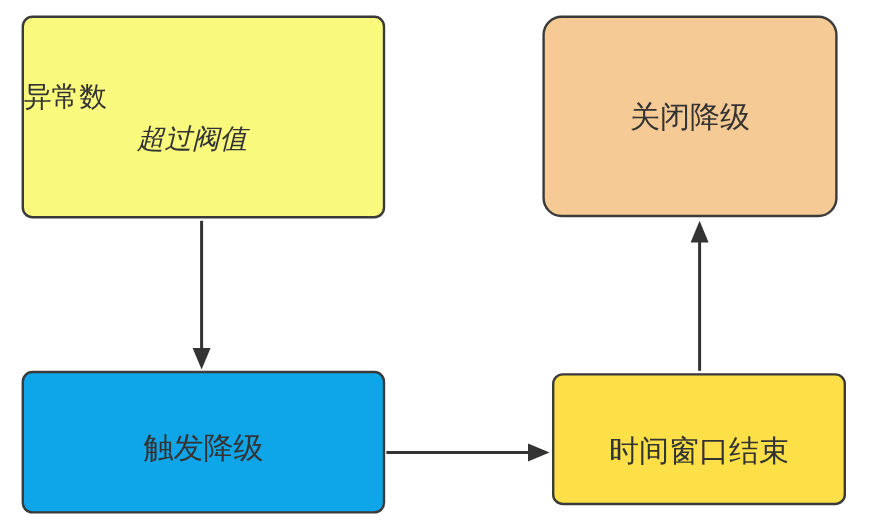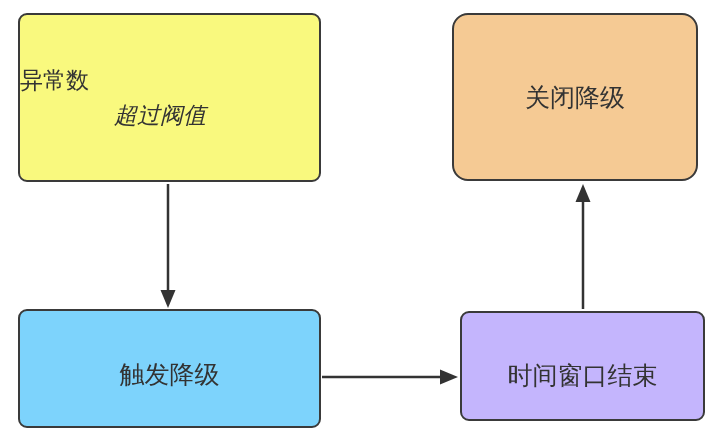--- a/index.html
+++ b/index.html
@@ -100,21 +100,21 @@
 
   <div class="node node-exceed" style="background-color: rgb(249, 249, 126);">
     <div class="line l1">异常数</div>
     <div class="line l2">超过阀值</div>
   </div>
 
   <div class="node node-close" style="background-color: rgb(245, 202, 148);">
     <div class="line">关闭降级</div>
   </div>
 
-  <div class="node node-trigger" style="background-color: #7dd3fc;">
+  <div class="node node-trigger" style="background-color: #0ea5e9;">
     <div class="line">触发降级</div>
   </div>
 
-  <div class="node node-window" style="background-color: #c4b5fd;">
+  <div class="node node-window" style="background-color: #fde047;">
     <div class="line">时间窗口结束</div>
   </div>
 
 </div>
 
 </body></html>

